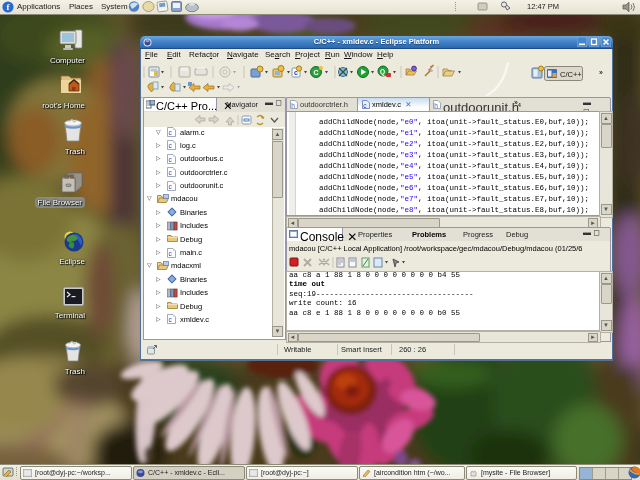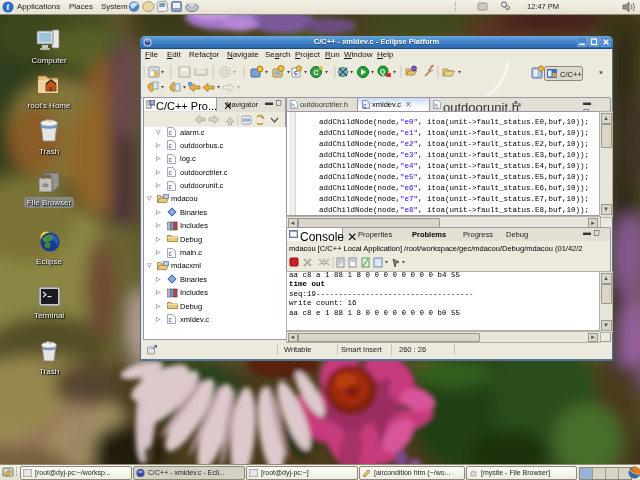--- a/index.html
+++ b/index.html
@@ -1,21 +1,21 @@
 <!DOCTYPE html>
 <html><head><meta charset="utf-8">
 <style>
 html,body{margin:0;padding:0;}
 body{width:640px;height:480px;overflow:hidden;position:relative;font-family:"Liberation Sans",sans-serif;background:#564d26;}
 #wall{position:absolute;left:0;top:0;}
 
 #panel{position:absolute;left:0;top:0;width:640px;height:14px;background:linear-gradient(#f4f1e6,#e6e2d2);border-bottom:1px solid #8f8b79;}
 #panel .mi{position:absolute;top:1px;font-size:8px;color:#1a1a1a;line-height:12px;}
 
-.dicon{position:absolute;width:72px;left:13px;text-align:center;}
+.dicon{position:absolute;width:72px;left:13px;text-align:right;}
 .dicon .ig{display:inline-block;}
 .dicon .lbl{font-size:8px;color:#fff;text-shadow:1px 1px 1px #000,0 0 2px #000;line-height:9px;margin-top:0px;}
 
 #win{position:absolute;left:140px;top:36px;width:473px;height:325px;}
 #tbar{position:absolute;left:0;top:0;width:473px;height:12px;border-radius:5px 5px 0 0;background:linear-gradient(#6aa6e0,#4484c8 45%,#2c67ad);border-bottom:1px solid #1e4c86;}
 #tbar .ttl{position:absolute;left:0;right:0;top:1px;text-align:center;font-size:7.5px;font-weight:bold;color:#fff;text-shadow:0 1px 1px #1a4474;}
 #wbody{position:absolute;left:0;top:13px;width:471px;height:310px;background:#ece9dd;border-left:1px solid #54719a;border-right:1px solid #54719a;border-bottom:2px solid #54719a;}
 #menubar{position:absolute;left:1px;top:13px;width:471px;height:13px;font-size:8px;color:#111;}
 #menubar span{position:absolute;top:1px;}
 #toolbar{position:absolute;left:1px;top:26px;width:411px;height:35px;border-bottom:1px solid #b7b3a4;}
@@ -382,48 +382,48 @@
    <path d="M33 9 l4-5 4 5 h-2.5 v3 h-3 v-3 z" fill="#d8d4c6" stroke="#a8a496" stroke-width=".7"></path>
    <line x1="45" y1="2" x2="45" y2="12" stroke="#c9c5b6"></line>
    <rect x="49" y="3" width="9" height="8" rx="1.5" fill="#fdfdfb" stroke="#8a96b0"></rect>
         <rect x="50.5" y="5.5" width="6" height="3" rx="0.5" fill="#4a7ac0"></rect>
         <rect x="51.5" y="6.5" width="4" height="1" fill="#fff"></rect>
    <path d="M64 4 q3 -3 6 0 l-2 0 m2 0 l0 2" stroke="#c09020" stroke-width="1.4" fill="none"></path>
         <path d="M64 10 q3 3 6 0" stroke="#c09020" stroke-width="1.4" fill="none"></path>
    <path d="M78 5 l3.5 4 3.5-4" stroke="#555" stroke-width="1.2" fill="none"></path>
   </svg>
 
-  <div style="position:absolute;left:0;top:30px;width:141px;height:212px;background:#fff;border:1px solid #9a96a8;border-top:none;overflow:hidden;padding-left:16px;">
+  <div style="position:absolute;left:0;top:30px;width:141px;height:212px;background:#fff;border:1px solid #9a96a8;border-top:none;overflow:hidden;">
    <div id="tree" style="position:absolute;left:0;top:-2px;width:128px;font-size:7.5px;color:#000;">
 <div class="trow">
             <span class="exp" style="left:12px">▽</span>
             <svg class="ti" style="left:23px" width="9" height="10" viewBox="0 0 9 10">
               <path d="M0.5 0.5 h5.5 l2.5 2.5 v6.5 h-8 z" fill="#fff" stroke="#8a96a8" stroke-width=".8"></path>
               <path d="M6 0.5 l2.5 2.5 h-2.5 z" fill="#c8d0dc"></path>
               <text x="1.5" y="8" font-size="6.5" fill="#2244bb" font-family="Liberation Sans">c</text>
             </svg>
             <span class="tt" style="left:36px">alarm.c</span>
           </div>
 <div class="trow">
             <span class="exp" style="left:12px">▷</span>
             <svg class="ti" style="left:23px" width="9" height="10" viewBox="0 0 9 10">
               <path d="M0.5 0.5 h5.5 l2.5 2.5 v6.5 h-8 z" fill="#fff" stroke="#8a96a8" stroke-width=".8"></path>
               <path d="M6 0.5 l2.5 2.5 h-2.5 z" fill="#c8d0dc"></path>
               <text x="1.5" y="8" font-size="6.5" fill="#2244bb" font-family="Liberation Sans">c</text>
             </svg>
-            <span class="tt" style="left:36px">outdoorbus.c</span>
+            <span class="tt" style="left:36px">log.c</span>
           </div>
 <div class="trow">
             <span class="exp" style="left:12px">▷</span>
             <svg class="ti" style="left:23px" width="9" height="10" viewBox="0 0 9 10">
               <path d="M0.5 0.5 h5.5 l2.5 2.5 v6.5 h-8 z" fill="#fff" stroke="#8a96a8" stroke-width=".8"></path>
               <path d="M6 0.5 l2.5 2.5 h-2.5 z" fill="#c8d0dc"></path>
               <text x="1.5" y="8" font-size="6.5" fill="#2244bb" font-family="Liberation Sans">c</text>
             </svg>
-            <span class="tt" style="left:36px">log.c</span>
+            <span class="tt" style="left:36px">outdoorbus.c</span>
           </div>
 <div class="trow">
             <span class="exp" style="left:12px">▷</span>
             <svg class="ti" style="left:23px" width="9" height="10" viewBox="0 0 9 10">
               <path d="M0.5 0.5 h5.5 l2.5 2.5 v6.5 h-8 z" fill="#fff" stroke="#8a96a8" stroke-width=".8"></path>
               <path d="M6 0.5 l2.5 2.5 h-2.5 z" fill="#c8d0dc"></path>
               <text x="1.5" y="8" font-size="6.5" fill="#2244bb" font-family="Liberation Sans">c</text>
             </svg>
             <span class="tt" style="left:36px">outdoorctrler.c</span>
           </div>
@@ -584,21 +584,21 @@
         <rect width="9" height="8" rx="1" fill="#88a8cc" stroke="#456"></rect>
         <rect x="1.5" y="2" width="6" height="4.5" fill="#fff"></rect>
       </svg>
   <span style="position:absolute;left:14px;top:2.5px;font-size:12px;color:#000;">Console ✕</span>
   <span style="position:absolute;left:72px;top:2.5px;font-size:7.5px;color:#222;">Properties</span>
   <span style="position:absolute;left:126px;top:2.5px;font-size:7.5px;color:#000;font-weight:bold;">Problems</span>
   <span style="position:absolute;left:177px;top:2.5px;font-size:7.5px;color:#222;">Progress</span>
   <span style="position:absolute;left:220px;top:2.5px;font-size:7.5px;color:#222;">Debug</span>
   <span style="position:absolute;left:297px;top:1px;font-size:8px;color:#333;">▬ ◻</span>
   <div style="position:absolute;left:0;top:14px;width:323px;height:100px;background:#ece9dd;border:1px solid #9a96a8;border-top:none;"></div>
-  <div style="position:absolute;left:3px;top:17px;width:316px;font-size:7.5px;color:#000;white-space:nowrap;overflow:hidden;">mdacou [C/C++ Local Application] /root/workspace/gec/mdacou/Debug/mdacou (01/42/2</div>
+  <div style="position:absolute;left:3px;top:17px;width:316px;font-size:7.5px;color:#000;white-space:nowrap;overflow:hidden;">mdacou [C/C++ Local Application] /root/workspace/gec/mdacou/Debug/mdacou (01/25/6</div>
   <svg width="150" height="13" viewBox="0 0 150 13" style="position:absolute;left:3px;top:29px">
    <rect x="1" y="2" width="8" height="8" rx="1" fill="#cc2222" stroke="#881111"></rect>
    <path d="M15 3 l7 7 m0 -7 l-7 7" stroke="#b0aca0" stroke-width="1.8"></path>
    <path d="M30 3 l6 6 m0 -6 l-6 6 m4 -6 l6 6 m0 -6 l-6 6" stroke="#b0aca0" stroke-width="1.5"></path>
    <line x1="44" y1="1" x2="44" y2="12" stroke="#c9c5b6"></line>
    <rect x="48" y="2" width="7" height="9" fill="#f8f8f6" stroke="#889"></rect>
         <path d="M49 4 h5 M49 6 h5 M49 8 h3" stroke="#99a"></path>
    <rect x="60" y="2" width="7" height="9" fill="#f8f8f6" stroke="#889"></rect>
         <rect x="61" y="3" width="5" height="3" fill="#b8cce0"></rect>
    <rect x="73" y="2" width="7" height="9" fill="#e8f0e8" stroke="#696"></rect>

